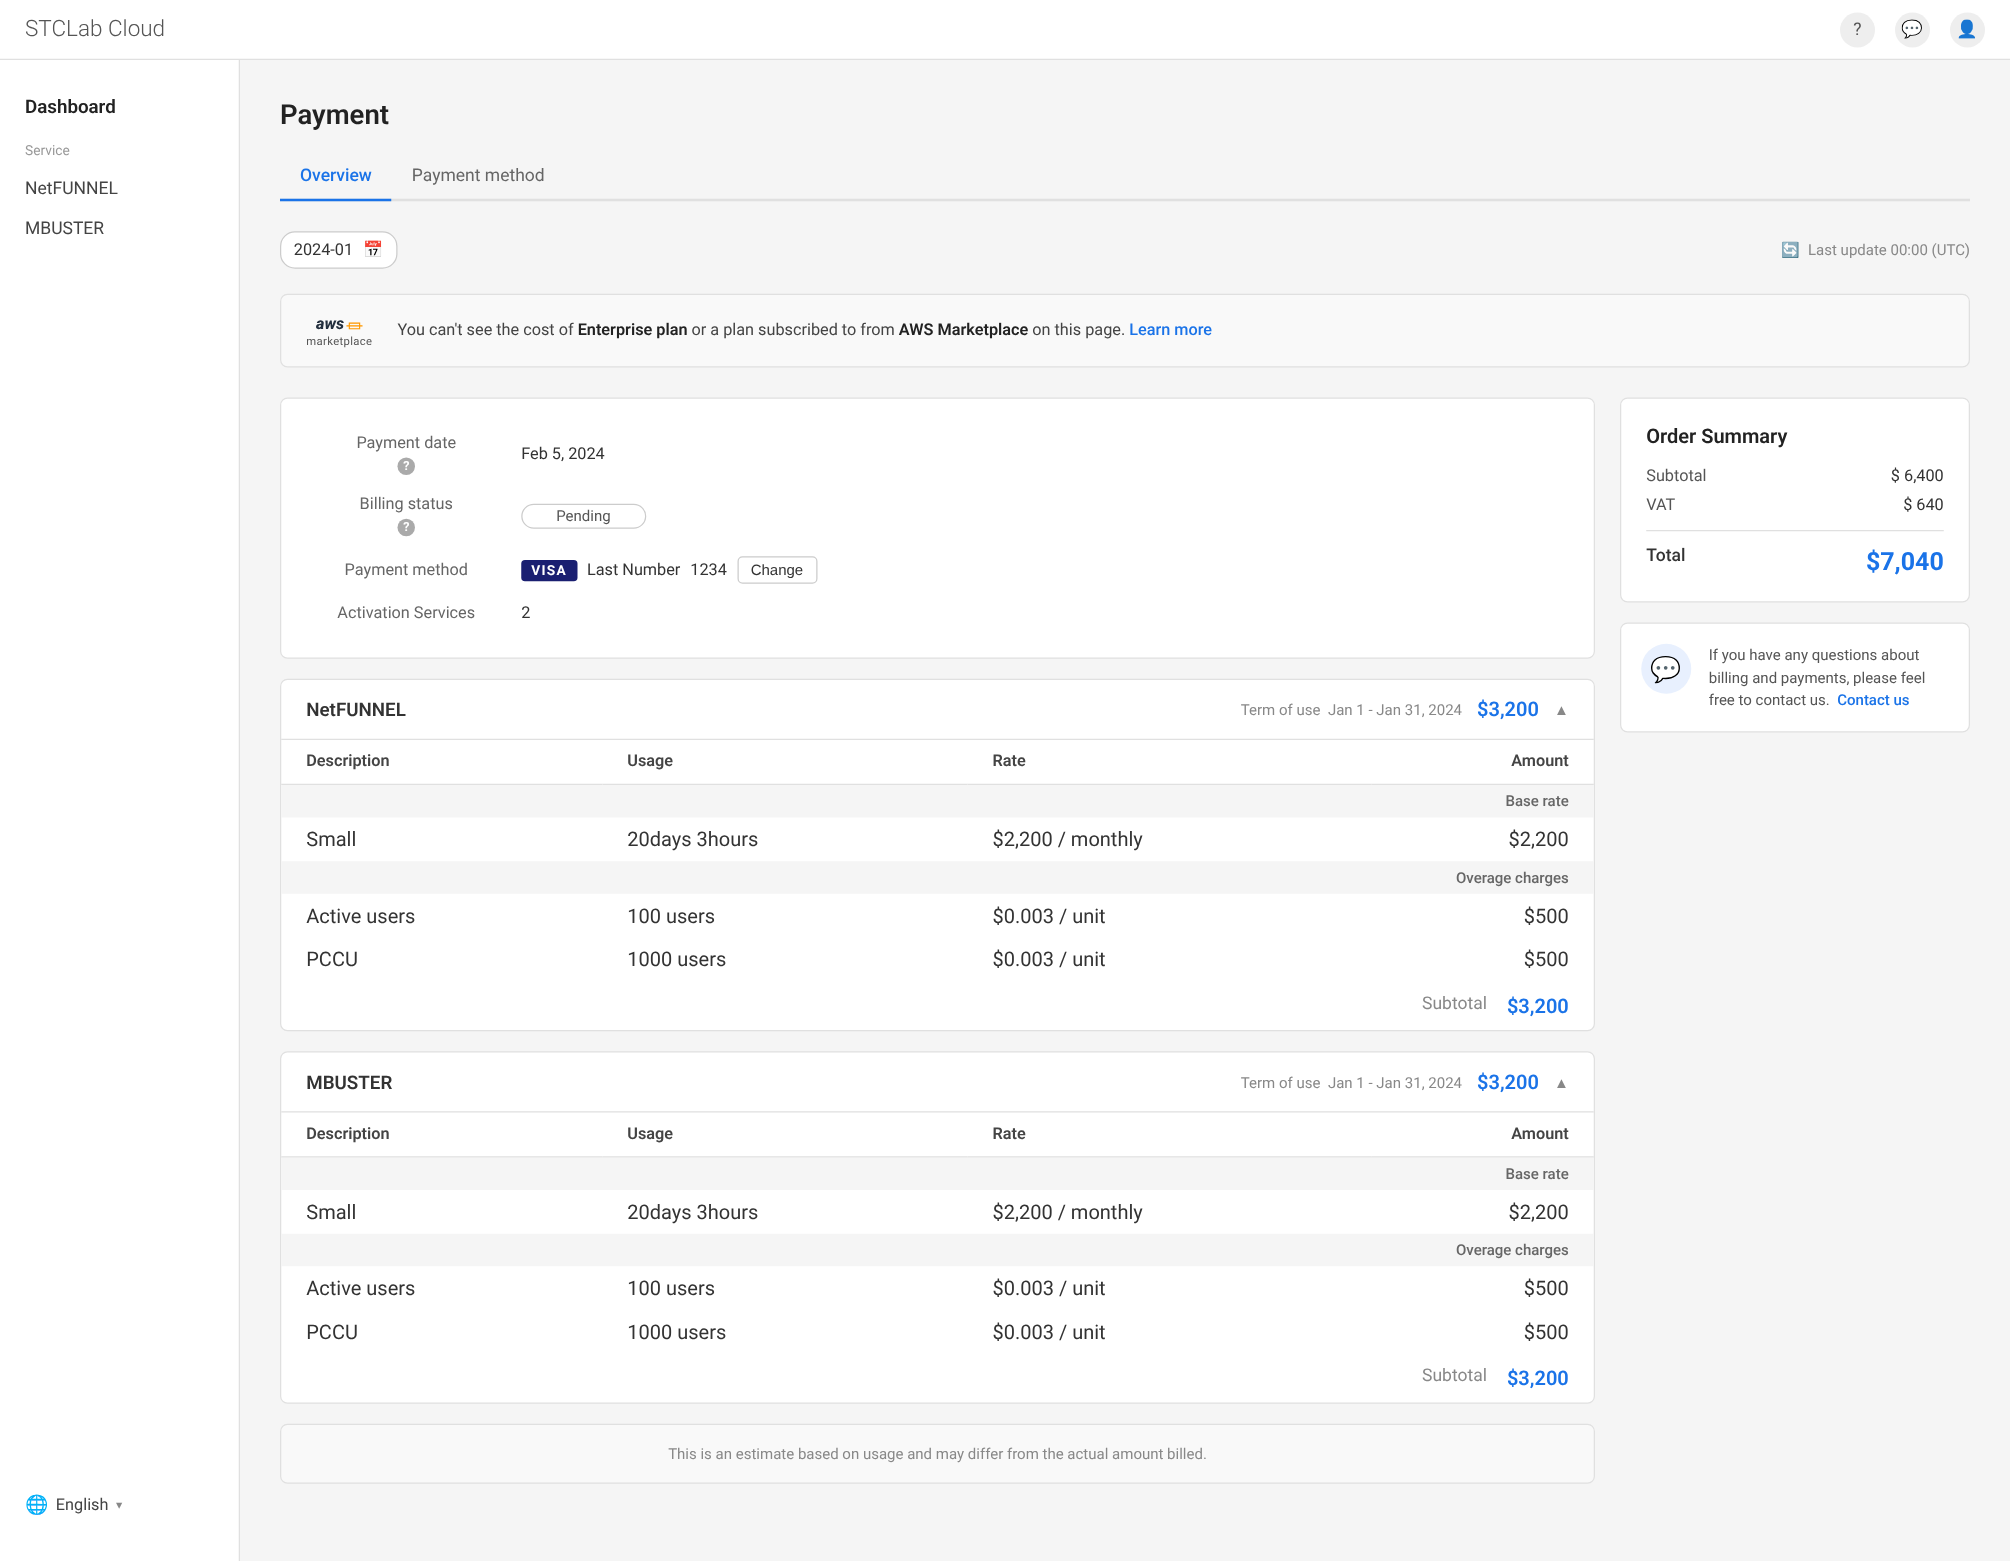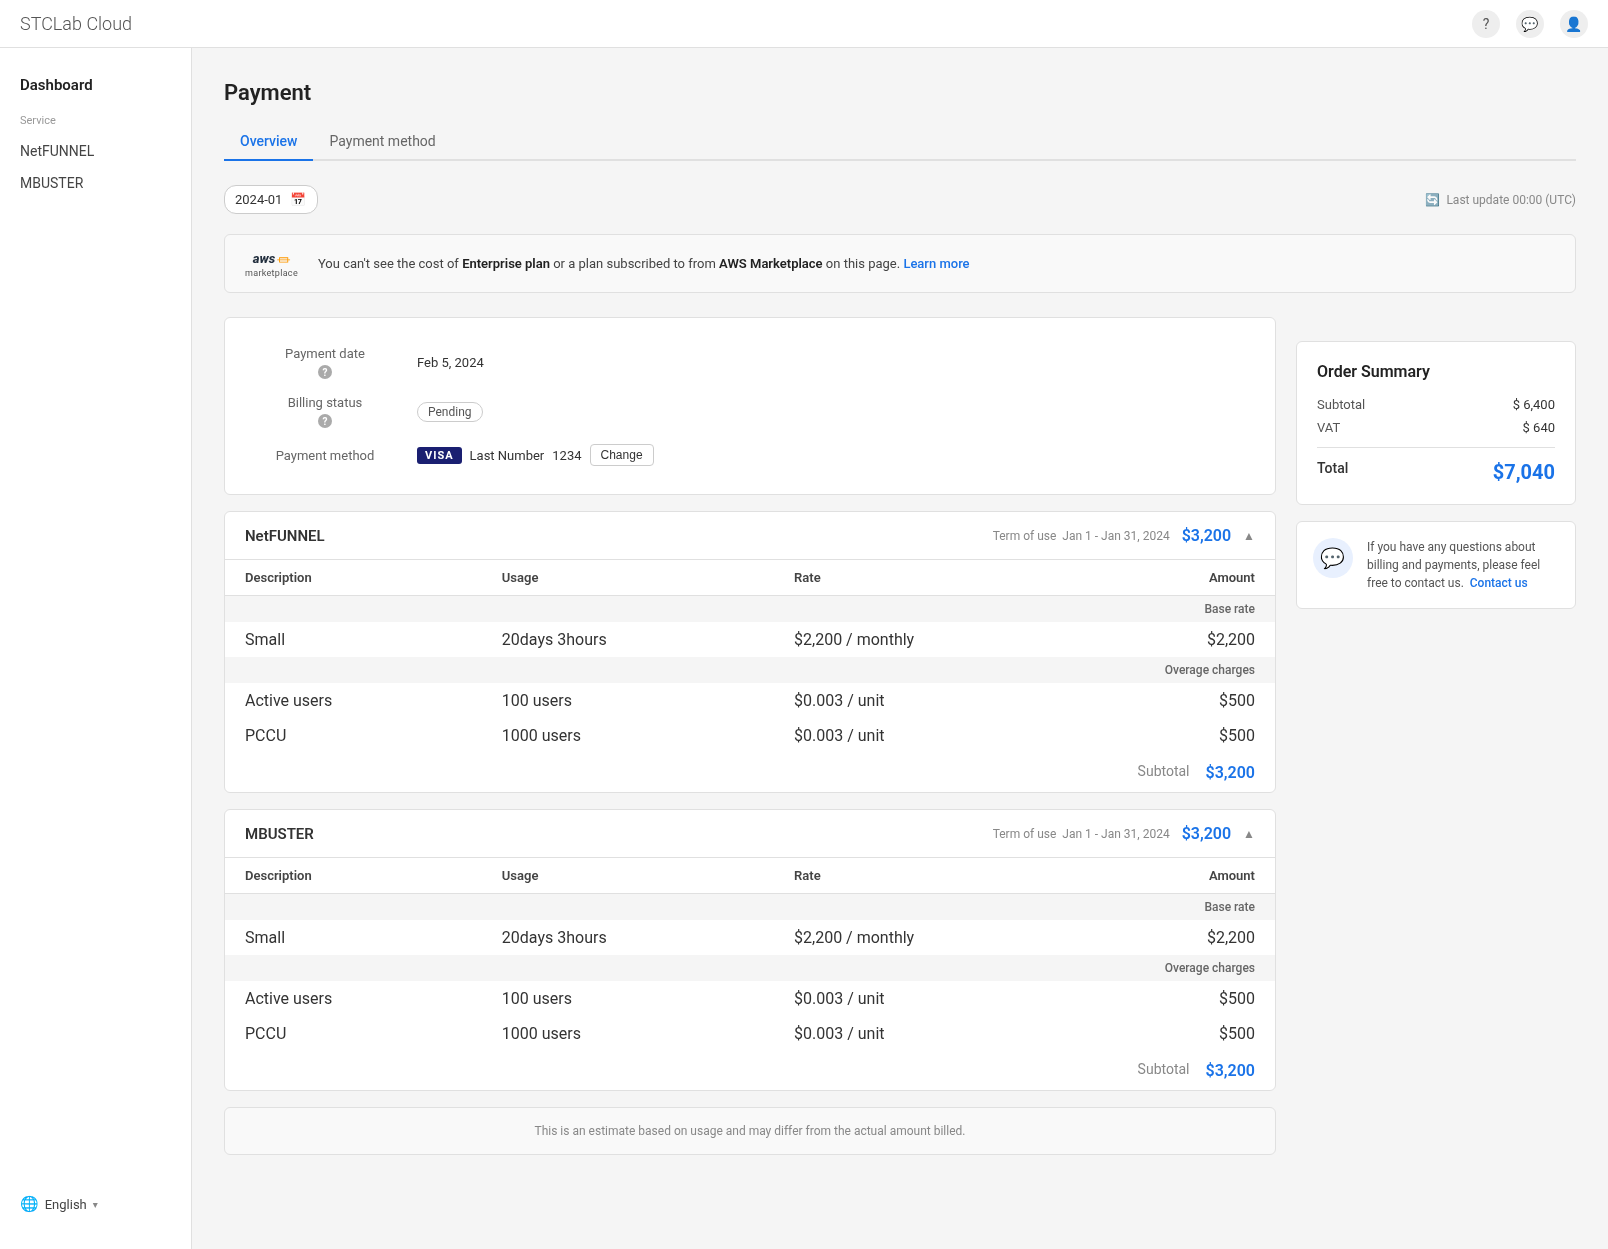--- a/index.html
+++ b/index.html
@@ -117,21 +117,21 @@
       align-items: center;
       flex-shrink: 0;
     }
     .aws-banner-text { font-size: 13px; color: #444; }
     .aws-banner-text strong { font-weight: 600; color: #222; }
     .aws-banner-text a { color: #1a73e8; text-decoration: none; font-weight: 500; }
 
     
     .content-with-sidebar { display: flex; gap: 20px; }
     .main-content { flex: 1; }
-    .side-panel { width: 280px; flex-shrink: 0; margin-top: 24px; }
+    .side-panel { width: 280px; flex-shrink: 0; }
 
     
     .card {
       background: #fff;
       border: 1px solid #e0e0e0;
       border-radius: 6px;
       padding: 20px;
       margin-bottom: 16px;
     }
 
@@ -139,21 +139,21 @@
       display: flex;
       align-items: center;
       padding: 8px 0;
       gap: 12px;
     }
     .payment-info-label { width: 160px; color: #666; font-size: 13px; display: flex; align-items: center; gap: 4px; flex-direction: column; }
     .payment-info-value { font-size: 13px; color: #333; display: flex; align-items: center; gap: 8px; }
     .status-badge {
       border: 1px solid #ccc;
       border-radius: 12px;
-      padding: 2px 10px;
+      padding: 2px 27px;
       font-size: 12px;
       color: #555;
       background: #fff;
     }
     .visa-badge {
       background: #1a1f71;
       color: #fff;
       font-size: 11px;
       font-weight: 700;
       padding: 2px 8px;
@@ -369,20 +369,24 @@
             </div>
           </div>
           <div class="payment-info-row">
             <div class="payment-info-label">Payment method</div>
             <div class="payment-info-value">
               <span class="visa-badge">VISA</span>
               <span>Last Number</span>
               <span>1234</span>
               <button class="change-btn">Change</button>
             </div>
+          </div>
+          <div class="payment-info-row">
+            <div class="payment-info-label">Activation Services</div>
+            <div class="payment-info-value">2</div>
           </div>
         </div>
 
         <div class="card" style="padding:0;">
           <div class="service-header">
             <div class="service-name">NetFUNNEL</div>
             <div class="service-header-right">
               <span class="term-label">
                 <span>Term of use</span>
                 &nbsp;<span>Jan 1 - Jan 31, 2024</span>

